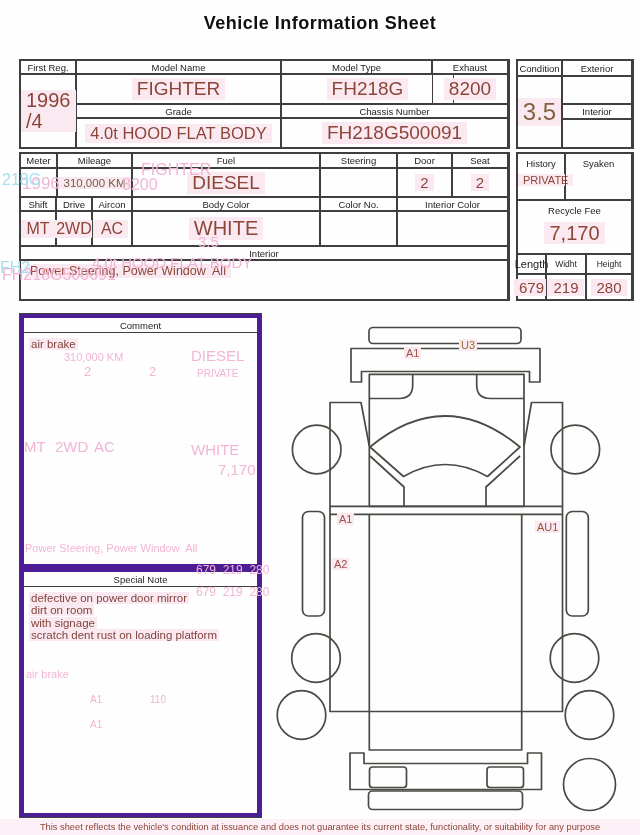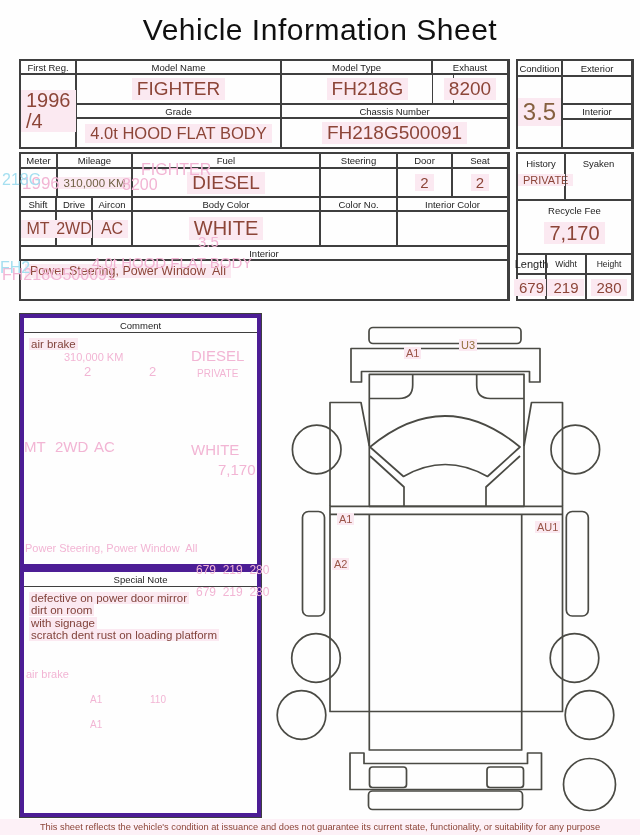--- a/index.html
+++ b/index.html
@@ -1,19 +1,19 @@
 <!DOCTYPE html>
 <html><head>
 <meta charset="utf-8">
 <style>
   html,body{margin:0;padding:0;background:#ffffff;}
   .page{position:relative;width:640px;height:835px;background:#fefefe;overflow:hidden;
         font-family:"Liberation Sans", sans-serif;}
   .title{position:absolute;left:0;top:13px;width:100%;text-align:center;
-         font-size:30px;letter-spacing:.5px;color:#101010;}
+         font-size:18px;letter-spacing:.5px;color:#101010;font-weight:bold;}
   
   .outer{position:absolute;border:2px solid #3f3f3f;box-sizing:border-box;z-index:2;}
   .o-t1{left:19px;top:59px;width:491px;height:90px;}
   .o-t2{left:516px;top:59px;width:118px;height:90px;}
   .o-t3{left:19px;top:152px;width:491px;height:149px;}
   .o-t4{left:516px;top:152px;width:118px;height:149px;}
   .o-com{left:19px;top:313px;width:243px;height:256px;}
   .o-spc{left:19px;top:567px;width:243px;height:251px;}
   
   .cell{position:absolute;box-sizing:border-box;border:1px solid #3f3f3f;z-index:3;}

